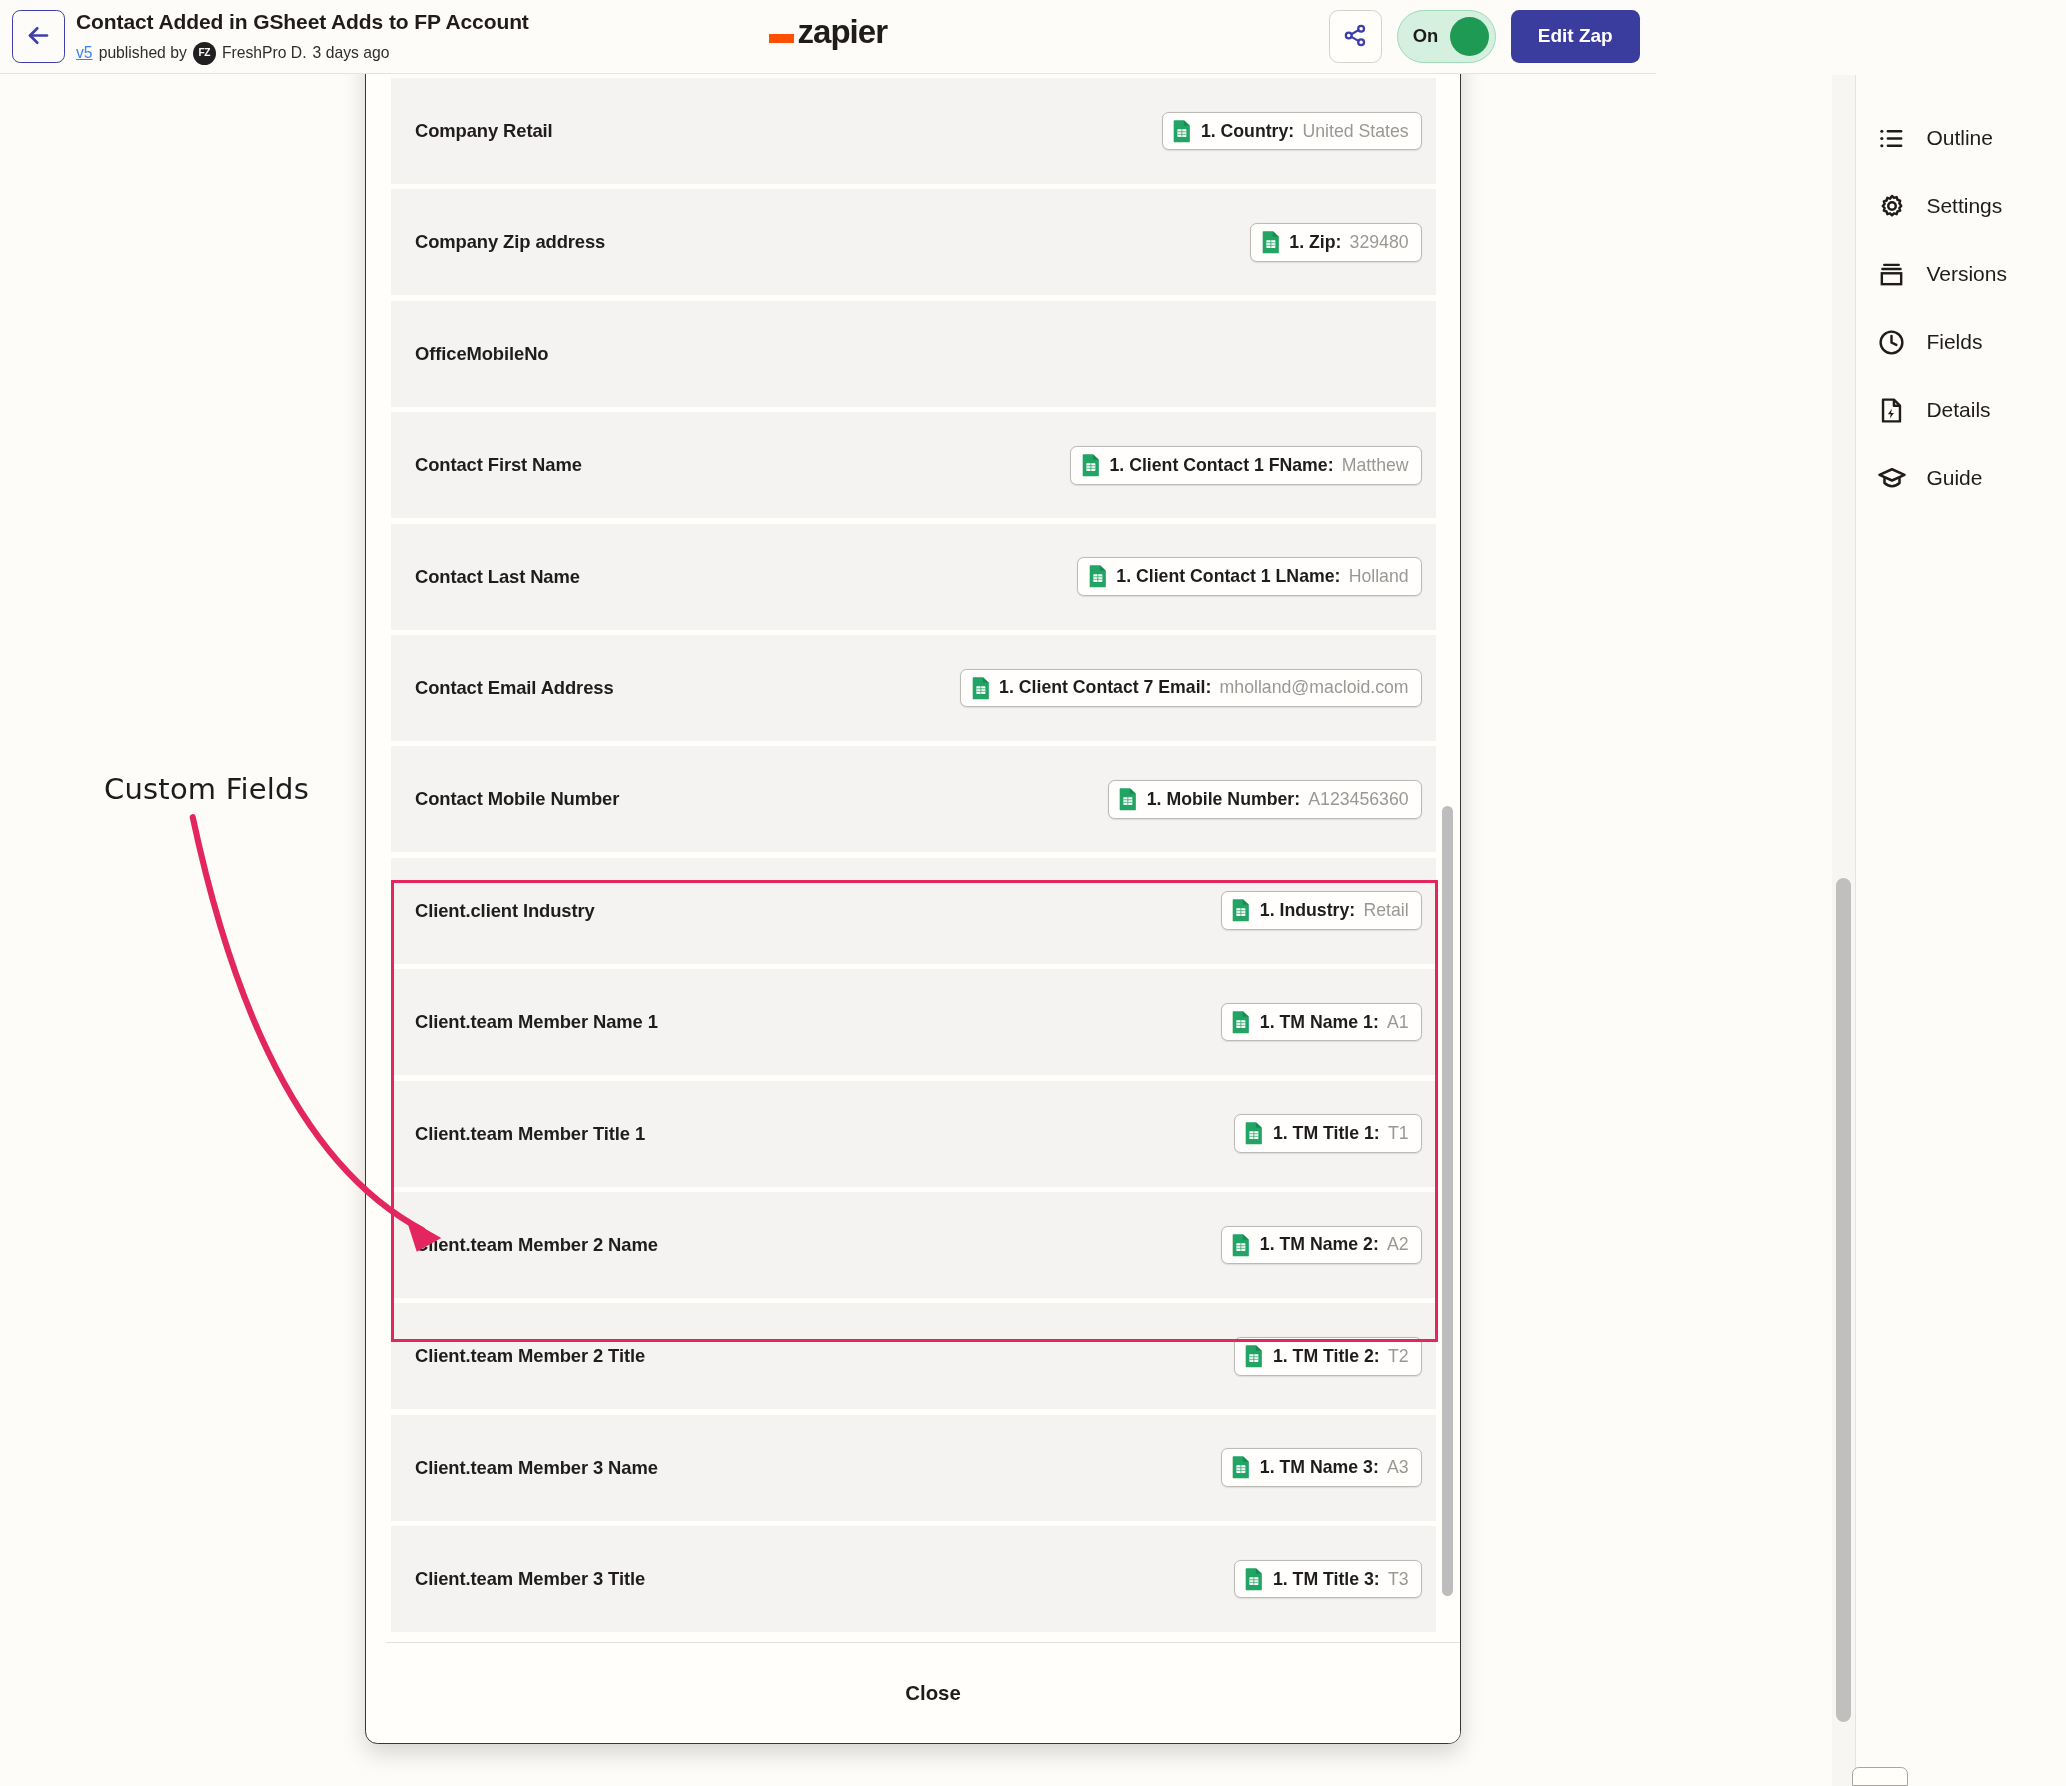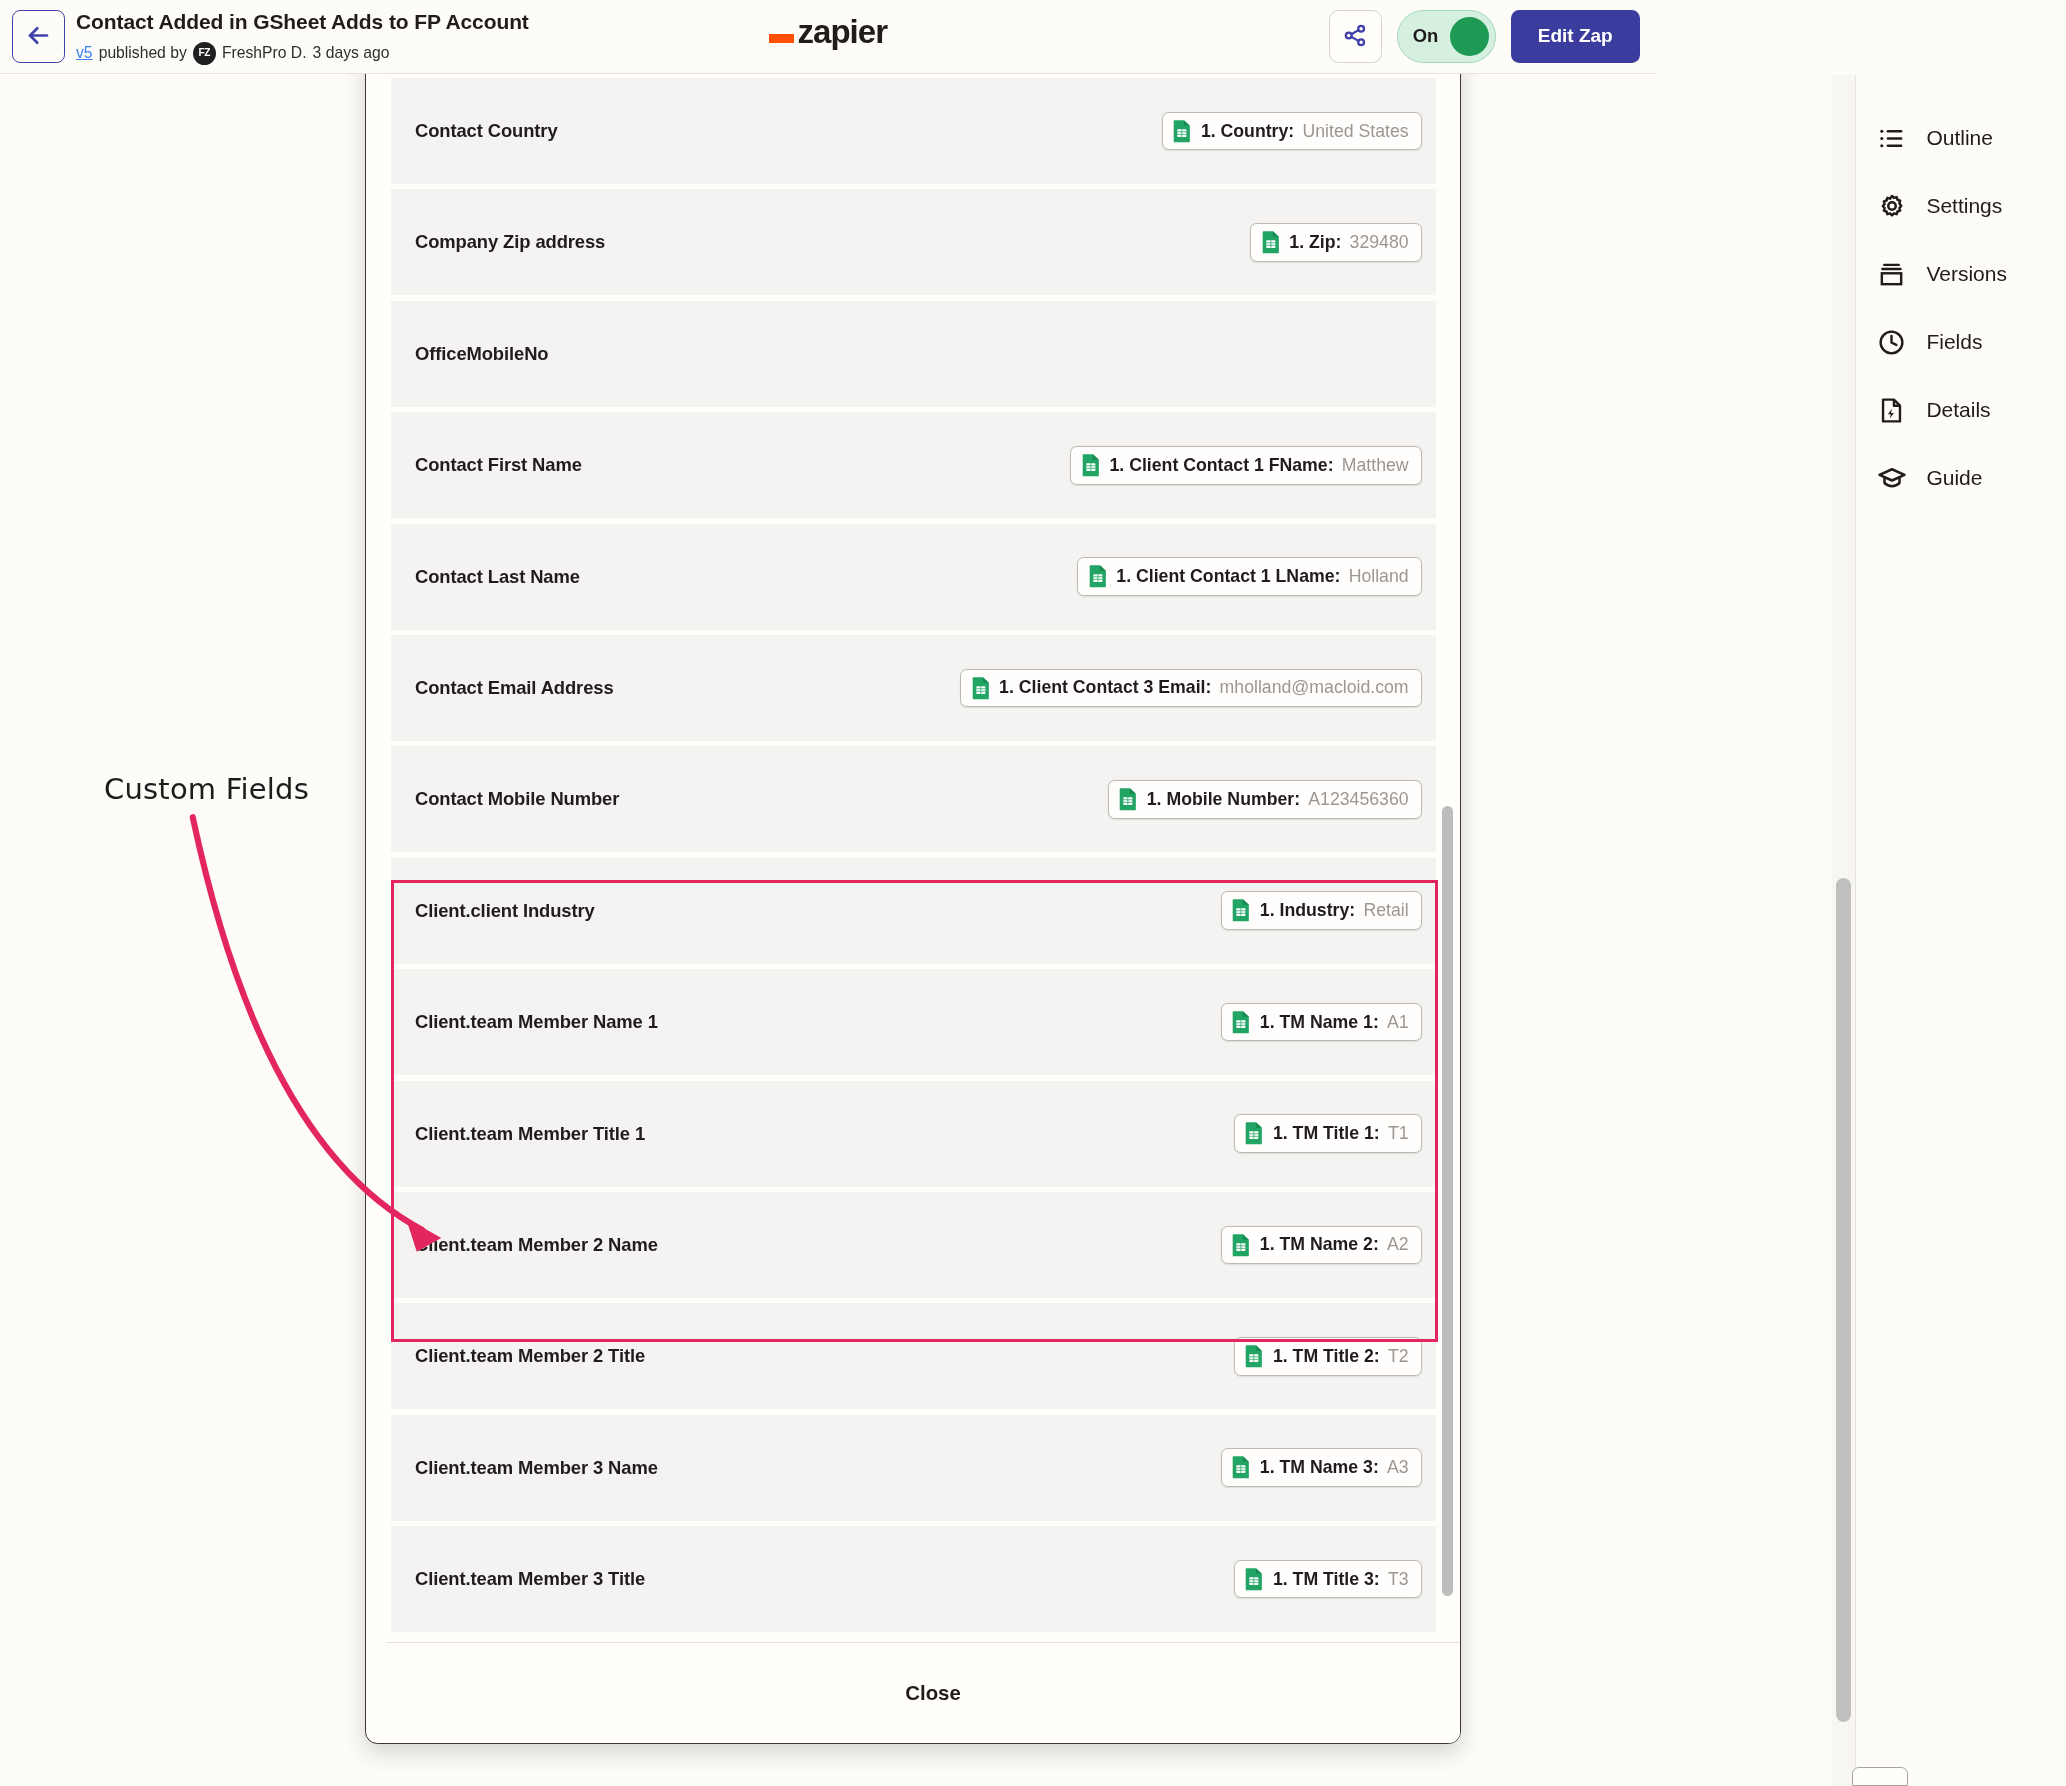--- a/index.html
+++ b/index.html
@@ -307,21 +307,21 @@
   </div>
 </div>
 
 <div class="page-sbar-track"></div>
 <div class="page-sbar-thumb"></div>
 <div class="stray-box"></div>
 
 <div class="modal">
   <div class="modal-scroll" id="rows-container">
       <div class="field-row">
-        <div class="field-label">Contact Country</div>
+        <div class="field-label">Company Retail</div>
         <div class="token">
           <svg class="gs-icon" viewBox="0 0 24 28">
             <path d="M3 1h11l7 6.6V26a1 1 0 0 1-1 1H3a1 1 0 0 1-1-1V2a1 1 0 0 1 1-1z" fill="#21A464"></path>
             <path d="M14 1l7 6.6h-7z" fill="#188a51"></path>
             <rect x="6.3" y="11.5" width="10.6" height="9.2" rx="0.7" fill="#fff"></rect>
             <g stroke="#21A464" stroke-width="0.9">
               <line x1="11.6" y1="11.5" x2="11.6" y2="20.7"></line>
               <line x1="6.3" y1="14.6" x2="16.9" y2="14.6"></line>
               <line x1="6.3" y1="17.6" x2="16.9" y2="17.6"></line>
             </g>
@@ -390,21 +390,21 @@
           <svg class="gs-icon" viewBox="0 0 24 28">
             <path d="M3 1h11l7 6.6V26a1 1 0 0 1-1 1H3a1 1 0 0 1-1-1V2a1 1 0 0 1 1-1z" fill="#21A464"></path>
             <path d="M14 1l7 6.6h-7z" fill="#188a51"></path>
             <rect x="6.3" y="11.5" width="10.6" height="9.2" rx="0.7" fill="#fff"></rect>
             <g stroke="#21A464" stroke-width="0.9">
               <line x1="11.6" y1="11.5" x2="11.6" y2="20.7"></line>
               <line x1="6.3" y1="14.6" x2="16.9" y2="14.6"></line>
               <line x1="6.3" y1="17.6" x2="16.9" y2="17.6"></line>
             </g>
           </svg>
-          <span class="token-key">1. Client Contact 3 Email:</span>
+          <span class="token-key">1. Client Contact 7 Email:</span>
           <span class="token-val">mholland@macloid.com</span>
         </div>
       </div>
       <div class="field-row">
         <div class="field-label">Contact Mobile Number</div>
         <div class="token">
           <svg class="gs-icon" viewBox="0 0 24 28">
             <path d="M3 1h11l7 6.6V26a1 1 0 0 1-1 1H3a1 1 0 0 1-1-1V2a1 1 0 0 1 1-1z" fill="#21A464"></path>
             <path d="M14 1l7 6.6h-7z" fill="#188a51"></path>
             <rect x="6.3" y="11.5" width="10.6" height="9.2" rx="0.7" fill="#fff"></rect>

